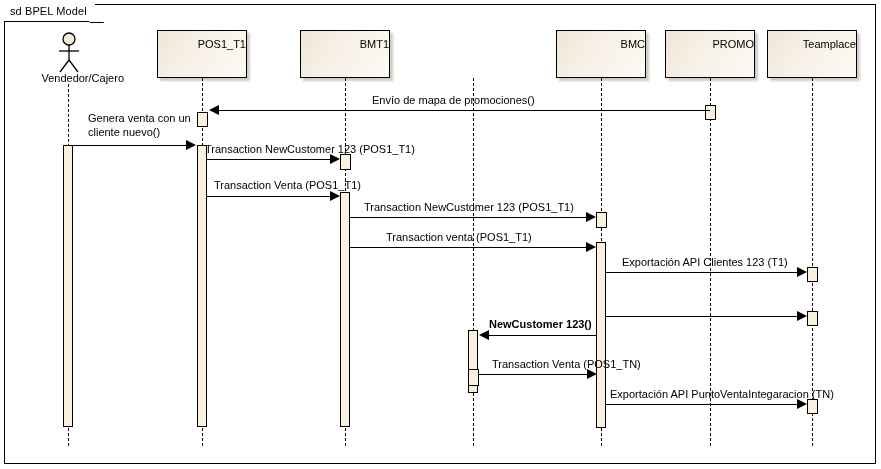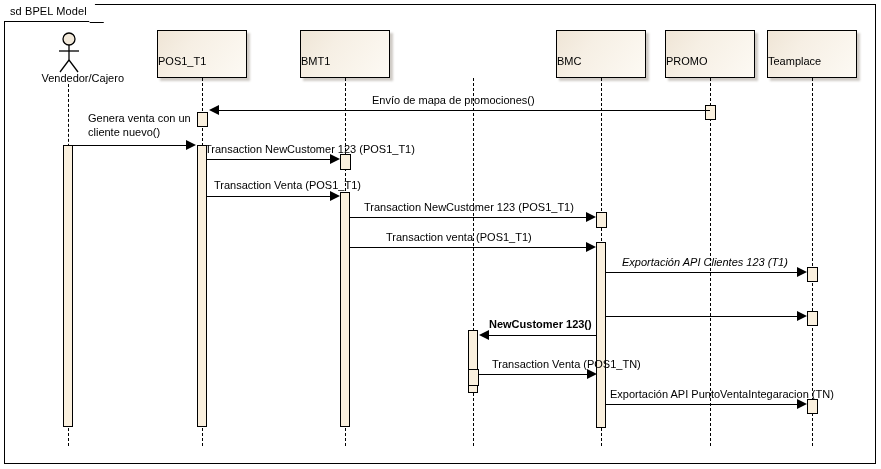--- a/index.html
+++ b/index.html
@@ -16,21 +16,21 @@
              background:#fff;border-bottom:1px solid #000;
              transform:skewX(26deg);transform-origin:bottom left;}
   .frame-label{position:absolute;left:10px;top:5px;font-size:11px;
                font-weight:normal;color:#000;white-space:nowrap;letter-spacing:.1px;}
 
   
   .head{position:absolute;width:90px;height:48px;box-sizing:border-box;
         border:1px solid #000;
         background:linear-gradient(125deg,#efe5d6 0%,#f6efe4 35%,#fdfaf4 100%);
         box-shadow:3px 3px 2px rgba(120,110,95,.35);}
-  .head span{display:block;text-align:left;margin-top:24px;font-size:11px;color:#000;}
+  .head span{display:block;text-align:right;margin-top:7px;font-size:11px;color:#000;}
 
   
   .actor{position:absolute;}
   .actor-label{position:absolute;font-size:11px;color:#000;white-space:nowrap;text-align:right;}
 
   
   .lifeline{position:absolute;width:0;border-left:1px dashed #000;}
 
   
   .act{position:absolute;box-sizing:border-box;border:1px solid #000;
@@ -125,21 +125,21 @@
   <div class="msg" style="left:350px;top:217px;width:237px;"></div>
   <div class="arrow-r" style="left:586px;top:212px;"></div>
   <div class="msg-label" style="left:364px;top:201px;">Transaction NewCustomer 123 (POS1_T1)</div>
 
   <div class="msg" style="left:350px;top:247px;width:237px;"></div>
   <div class="arrow-r" style="left:586px;top:242px;"></div>
   <div class="msg-label" style="left:386px;top:231px;">Transaction venta (POS1_T1)</div>
 
   <div class="msg" style="left:606px;top:272px;width:192px;"></div>
   <div class="arrow-r" style="left:797px;top:267px;"></div>
-  <div class="msg-label" style="left:622px;top:256px;font-style:italic;">Exportación API Clientes 123 (T1)</div>
+  <div class="msg-label" style="left:622px;top:256px;">Exportación API Clientes 123 (T1)</div>
 
   <div class="msg" style="left:606px;top:316px;width:192px;"></div>
   <div class="arrow-r" style="left:797px;top:311px;"></div>
 
   <div class="msg" style="left:488px;top:335px;width:108px;"></div>
   <div class="arrow-l" style="left:479px;top:330px;"></div>
   <div class="msg-label" style="left:489px;top:318px;font-weight:bold;">NewCustomer 123()</div>
 
   <div class="msg" style="left:478px;top:374px;width:110px;"></div>
   <div class="arrow-r" style="left:587px;top:369px;"></div>

